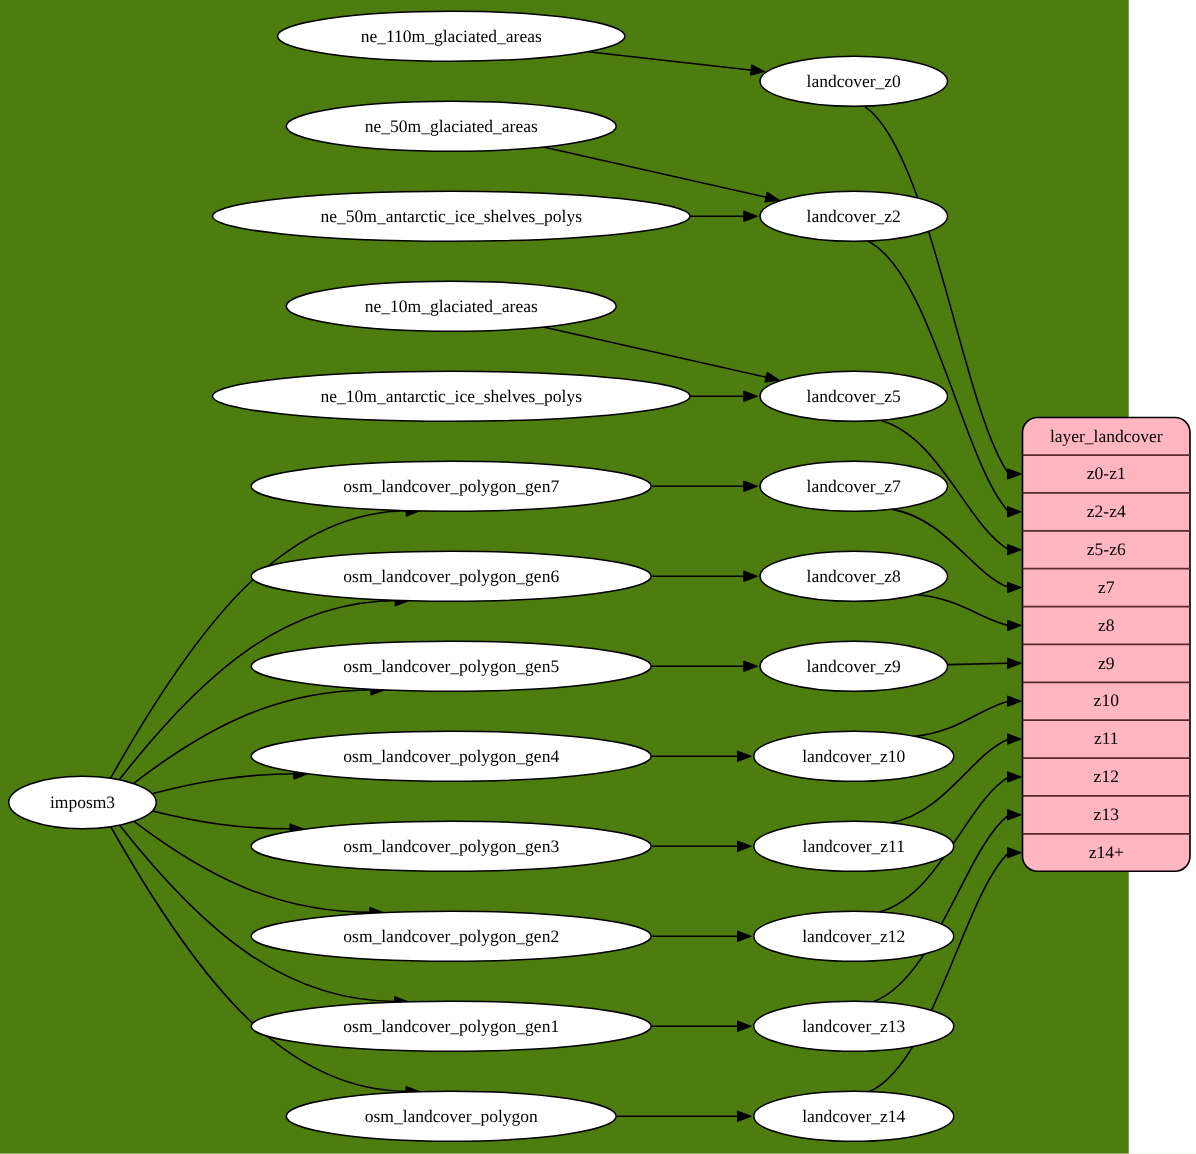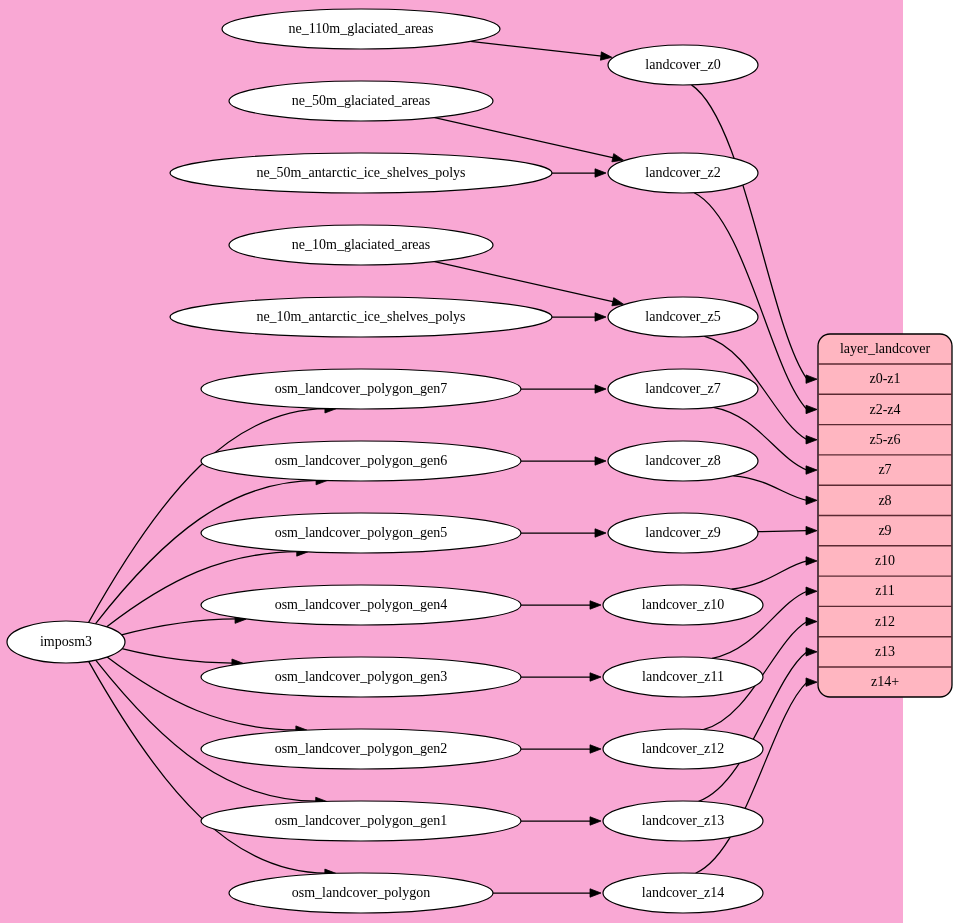--- a/index.html
+++ b/index.html
@@ -1,18 +1,18 @@
 <!DOCTYPE html>
 <html><head>
 <meta charset="utf-8">
 <style>
   html,body{margin:0;padding:0;background:#ffffff;}
   body{width:957px;height:923px;overflow:hidden;
        font-family:"Liberation Serif","DejaVu Serif",serif;}
-  #canvas{position:relative;width:903px;height:923px;background:#f9a8d4;}
+  #canvas{position:relative;width:903px;height:923px;background:#4d7c0f;}
   svg{display:block;}
   .ell{fill:#ffffff;stroke:#000000;stroke-width:1.2;}
   .nodetext{font-family:"Liberation Serif","DejaVu Serif",serif;
             font-size:14px;fill:#000000;text-anchor:middle;dominant-baseline:middle;}
   .edge{fill:none;stroke:#000000;stroke-width:1.25;}
   .arrow{fill:#000000;stroke:#000000;stroke-width:0.8;}
   .tblbg{fill:#ffb6c1;stroke:#000000;stroke-width:1.3;}
   .tblline{stroke:#5a2a32;stroke-width:1.4;}
   .tbltext{font-family:"Liberation Serif","DejaVu Serif",serif;
            font-size:14px;fill:#000000;text-anchor:middle;dominant-baseline:middle;}

